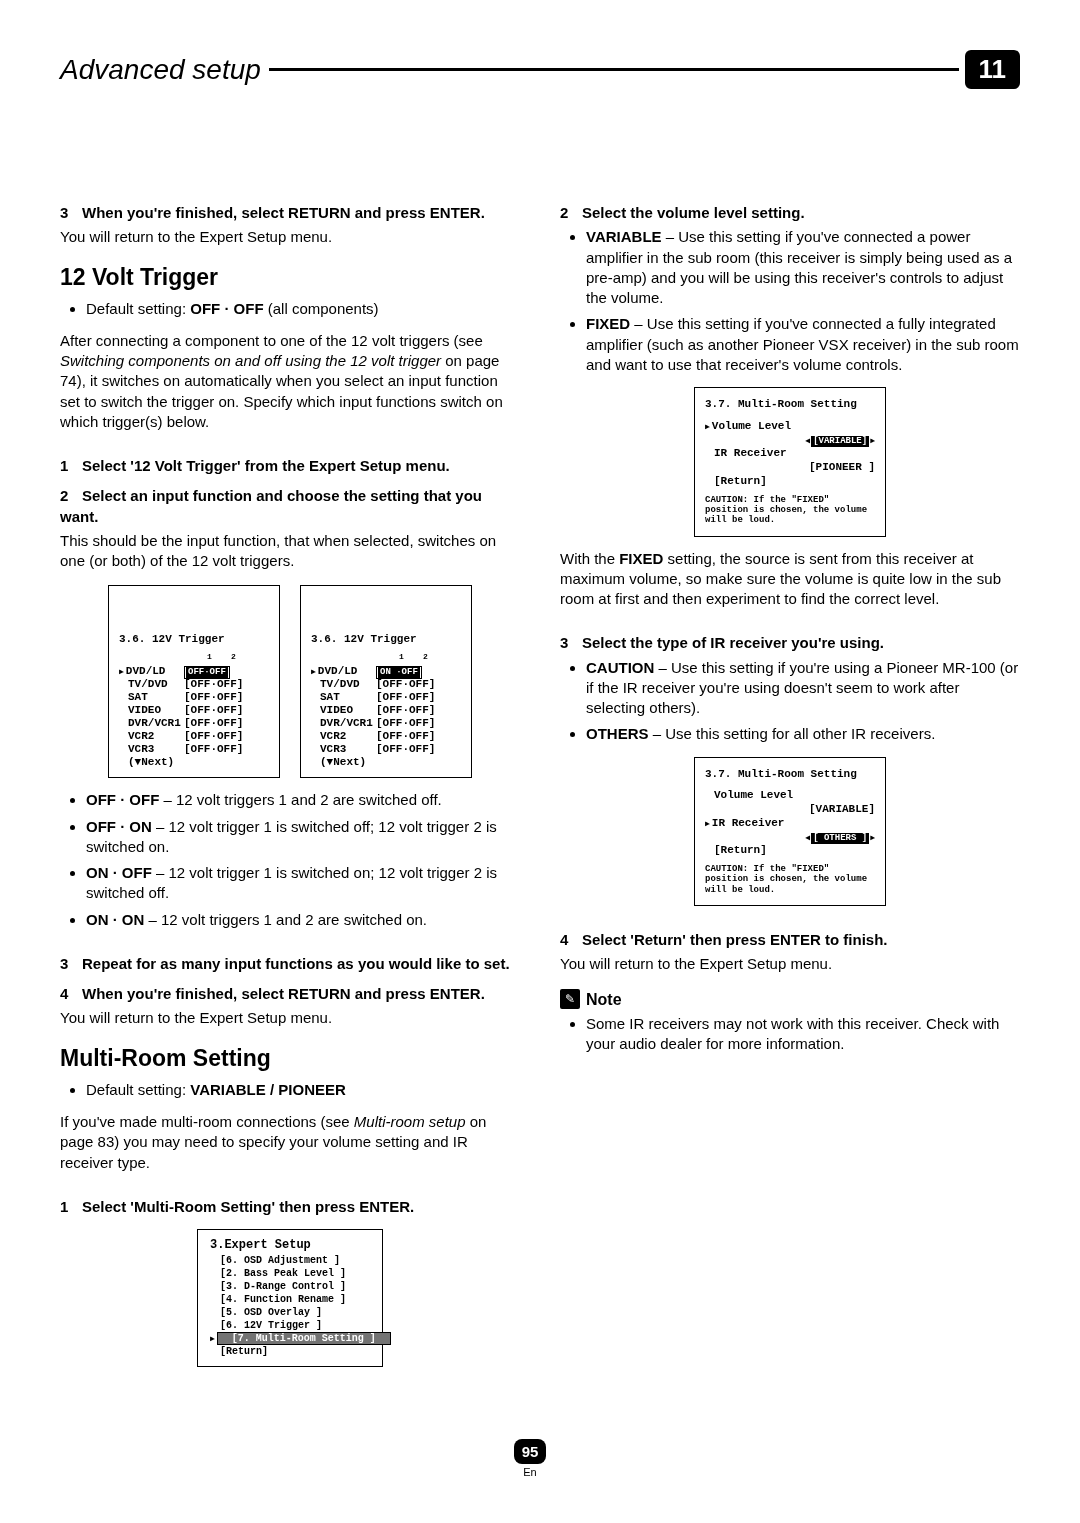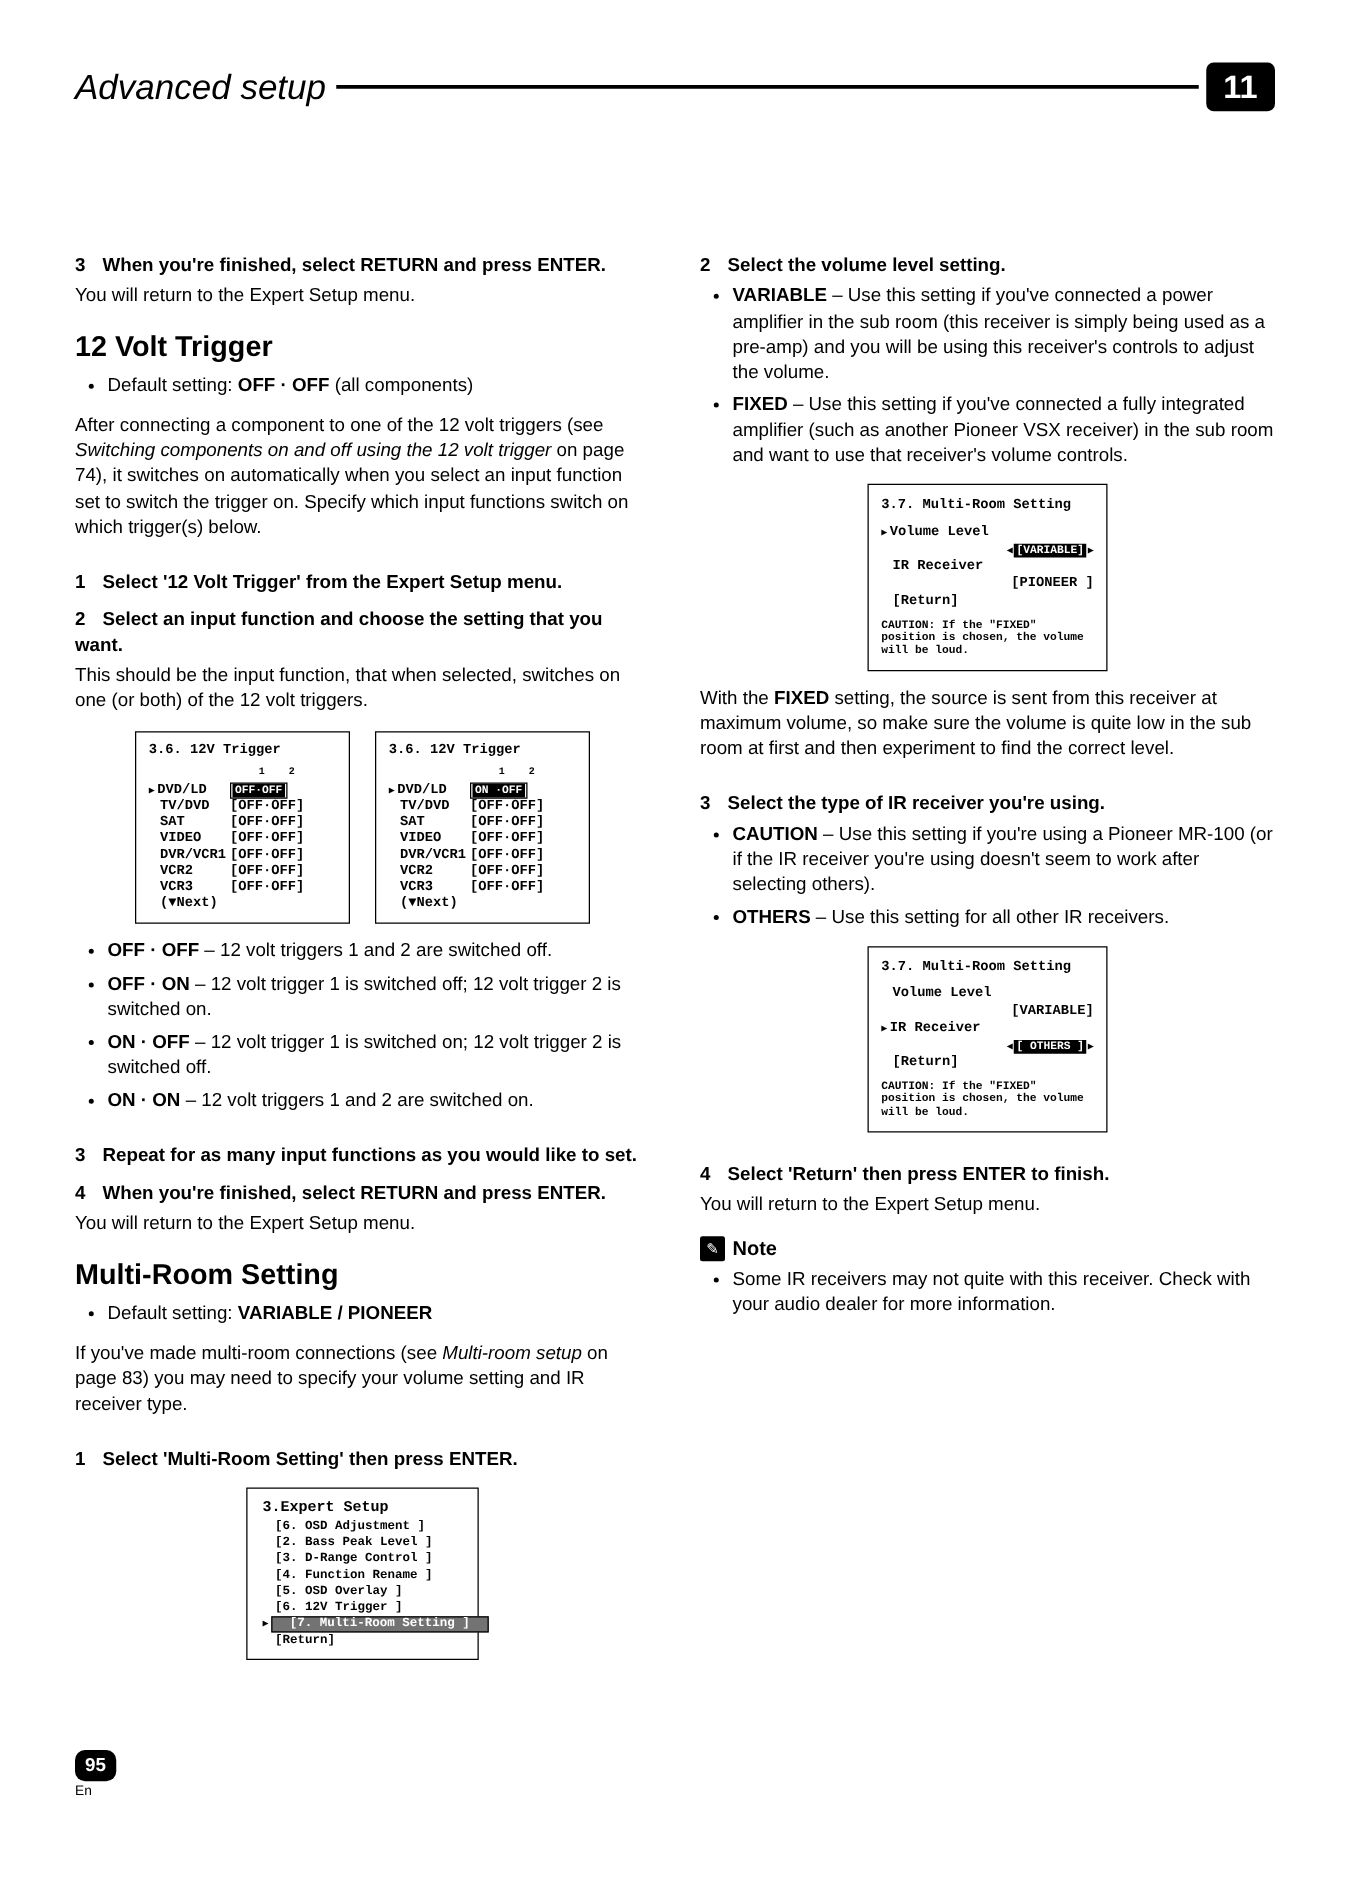--- a/index.html
+++ b/index.html
@@ -85,20 +85,21 @@
     border: 1px solid #000;
     padding: 8px 10px;
     font-family: "Courier New", monospace;
     font-size: 11px;
     font-weight: bold;
     width: 150px;
     line-height: 1.2;
   }
   .osd-title {
     margin-bottom: 6px;
+    margin-top: 39px;
   }
   .osd-cols {
     display: flex;
   }
   .osd-labels {
     width: 65px;
   }
   .osd-labels div, .osd-values div { height: 13px; white-space: nowrap; }
   .osd-values { width: 75px; }
   .osd-values .colhdr { font-size: 8px; text-align:center; }
@@ -156,21 +157,21 @@
     justify-content:center;
     border-radius:2px;
     font-size:12px;
   }
   .note-label {
     font-weight:bold;
     font-size:16px;
   }
   .footer {
     margin-top: 60px;
-    text-align: left;
+    text-align: center;
     padding-right: 20px;
   }
   .page-badge {
     background:#000;
     color:#fff;
     font-weight:bold;
     padding:4px 8px;
     border-radius:8px;
     display:inline-block;
     font-size:15px;
@@ -403,21 +404,21 @@
       <div class="step-heading">
         <span class="step-num">4</span><span>Select 'Return' then press ENTER to finish.</span>
       </div>
       <p>You will return to the Expert Setup menu.</p>
 
       <div class="note-head">
         <div class="note-icon">✎</div>
         <div class="note-label">Note</div>
       </div>
       <ul class="bullets">
-        <li>Some IR receivers may not quite with this receiver. Check with your audio dealer for more information.</li>
+        <li>Some IR receivers may not work with this receiver. Check with your audio dealer for more information.</li>
       </ul>
 
     </div>
   </div>
 
   <div class="footer">
     <div class="page-badge">95</div>
     <div class="page-lang">En</div>
   </div>
 

